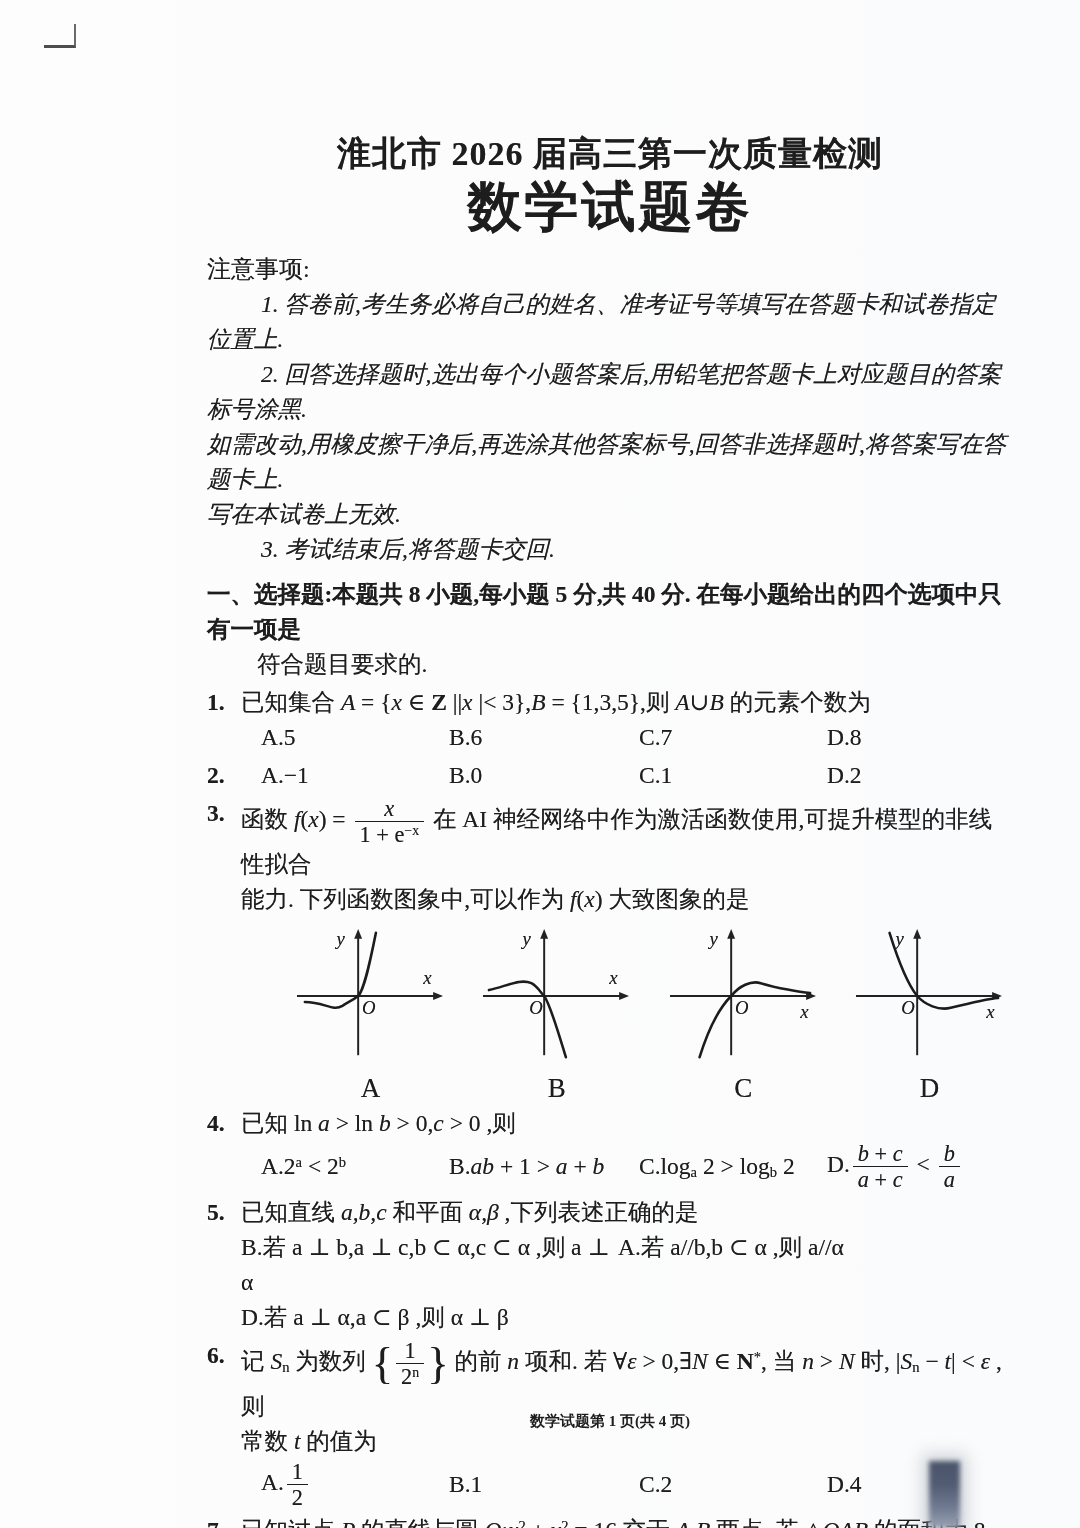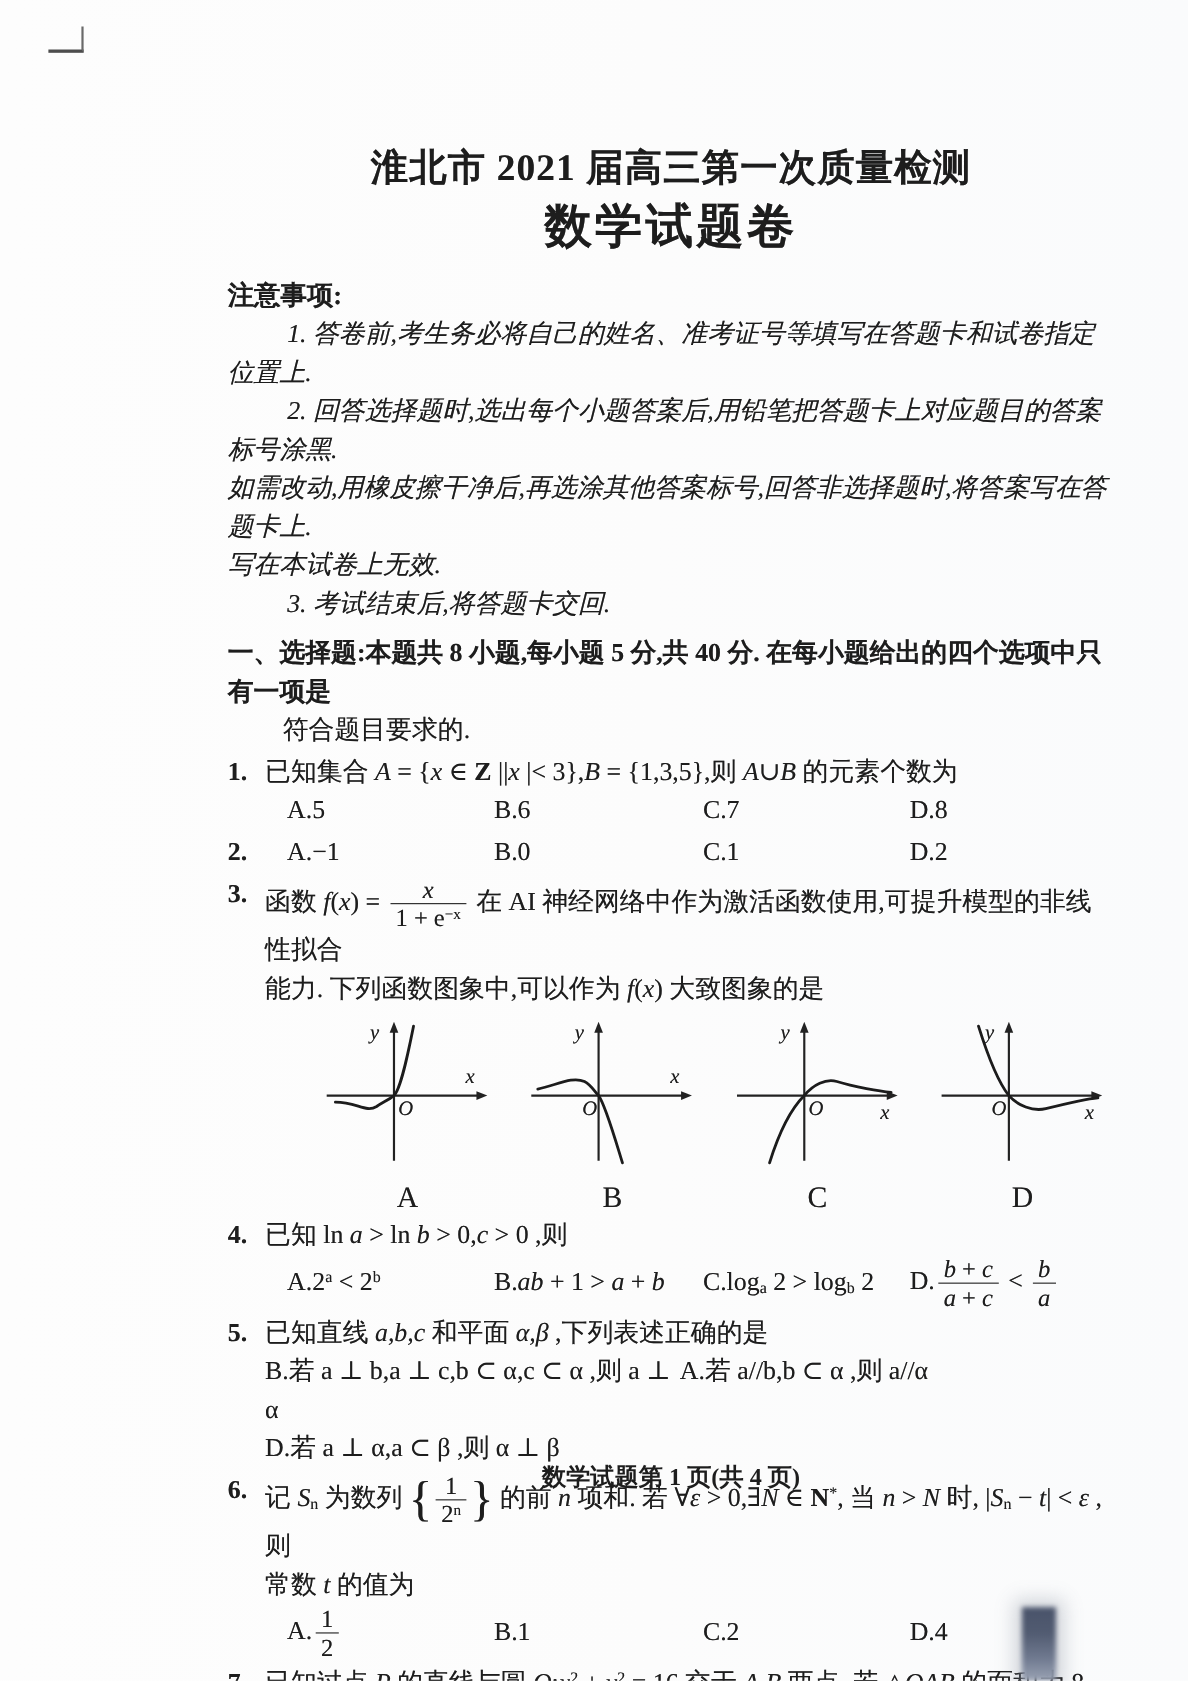--- a/index.html
+++ b/index.html
@@ -18,22 +18,22 @@
     background:linear-gradient(180deg,#49536a 0%,#515b71 35%,#707a90 70%,#9aa3b4 100%);
     filter:blur(2.5px);
     box-shadow:0 0 16px 7px rgba(100,110,130,0.28);
   }
   .content{
     position:absolute;left:207px;top:0;width:806px;
     font-size:23.5px;line-height:35px;
     text-shadow:0 0 0.5px rgba(25,25,25,0.55);
   }
   .title1{margin-top:130px;text-align:center;font-weight:bold;font-size:34px;line-height:48px;letter-spacing:1px;}
-  .title2{text-align:center;font-weight:bold;font-size:43px;line-height:58px;letter-spacing:3px;}
-  .notice-head{margin-top:16px;font-weight:bold;font-size:24px;}
+  .title2{text-align:center;font-weight:bold;font-size:54px;line-height:58px;letter-spacing:3px;}
+  .notice-head{margin-top:16px;font-weight:normal;font-size:24px;}
   .nline{margin:0;font-style:italic;}
   .indent{text-indent:2.3em;}
   .section-head{margin-top:10px;font-weight:bold;font-family:Liberation Serif, serif;}
   .section-head2{font-weight:normal;padding-left:50px;}
   .question{display:flex;margin-top:3px;}
   .qnum{width:34px;flex:none;font-weight:bold;}
   .qbody{flex:1;}
   .opts4{display:grid;grid-template-columns:188px 190px 188px 1fr;padding-left:20px;align-items:center;}
   .opts2{display:grid;grid-template-columns:377px 1fr;padding-left:0;}
   sup{font-size:0.62em;vertical-align:0.5em;line-height:0;}
@@ -47,30 +47,30 @@
   .fden{display:block;padding:0 5px;}
   .bigb{font-size:1.9em;font-weight:400;vertical-align:middle;line-height:0.85;}
   .figure{display:flex;justify-content:space-between;width:724px;margin:6px 0 0 81px;}
   .graph{width:165px;text-align:center;}
   .graph svg{display:block;}
   .gcap{font-size:27px;line-height:30px;margin-top:2px;}
   .axis{stroke:#222;stroke-width:2;fill:none;}
   .curve{stroke:#1c1c1c;stroke-width:2.6;fill:none;stroke-linecap:round;}
   .ah{fill:#222;}
   .glab{font-size:19px;font-style:italic;fill:#1c1c1c;font-family:"Liberation Serif","DejaVu Serif",serif;}
-  .footer{position:absolute;top:1328px;left:210px;width:800px;text-align:center;font-weight:bold;font-size:22px;}
+  .footer{position:absolute;top:1412px;left:210px;width:800px;text-align:center;font-weight:bold;font-size:15px;}
 </style>
 </head>
 <body>
 
 <div class="corner-mark"></div>
 
 <div class="content">
 
-  <div class="title1">淮北市 2021 届高三第一次质量检测</div>
+  <div class="title1">淮北市 2026 届高三第一次质量检测</div>
   <div class="title2">数学试题卷</div>
 
   <div class="notice">
     <div class="notice-head">注意事项:</div>
     <p class="nline indent">1. 答卷前,考生务必将自己的姓名、准考证号等填写在答题卡和试卷指定位置上.</p>
     <p class="nline indent">2. 回答选择题时,选出每个小题答案后,用铅笔把答题卡上对应题目的答案标号涂黑.</p>
     <p class="nline">如需改动,用橡皮擦干净后,再选涂其他答案标号,回答非选择题时,将答案写在答题卡上.</p>
     <p class="nline">写在本试卷上无效.</p>
     <p class="nline indent">3. 考试结束后,将答题卡交回.</p>
   </div>

